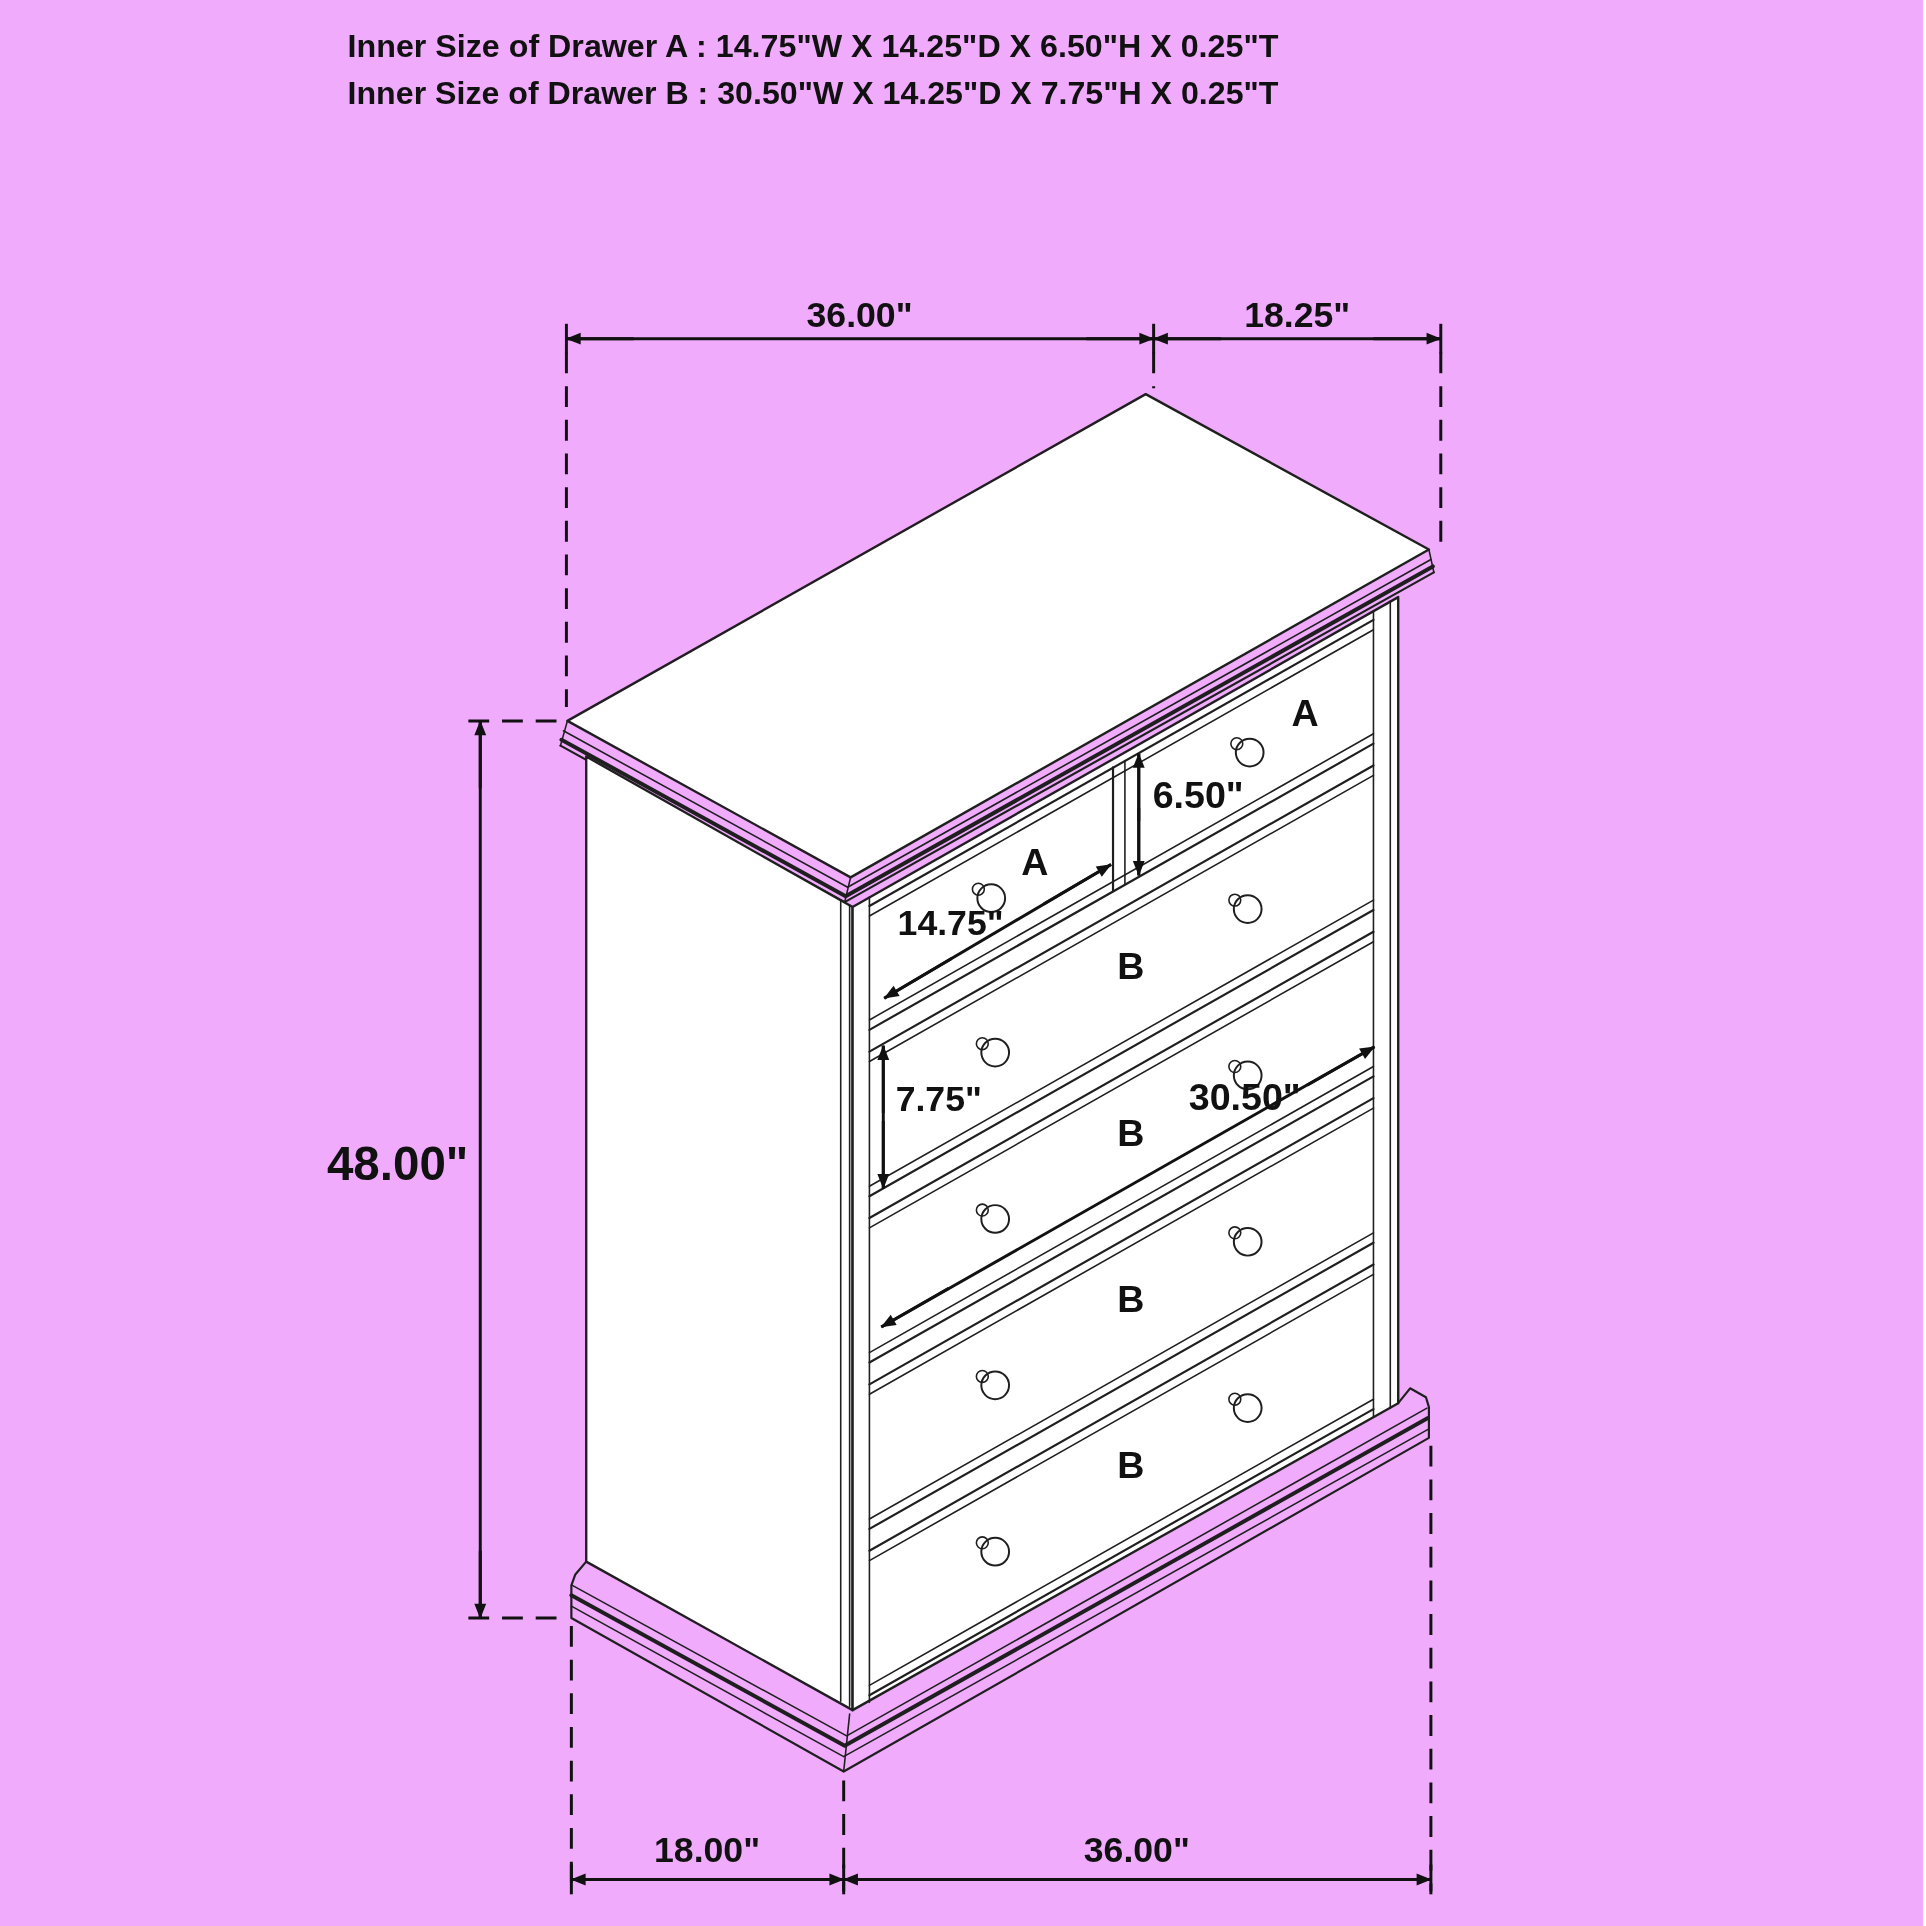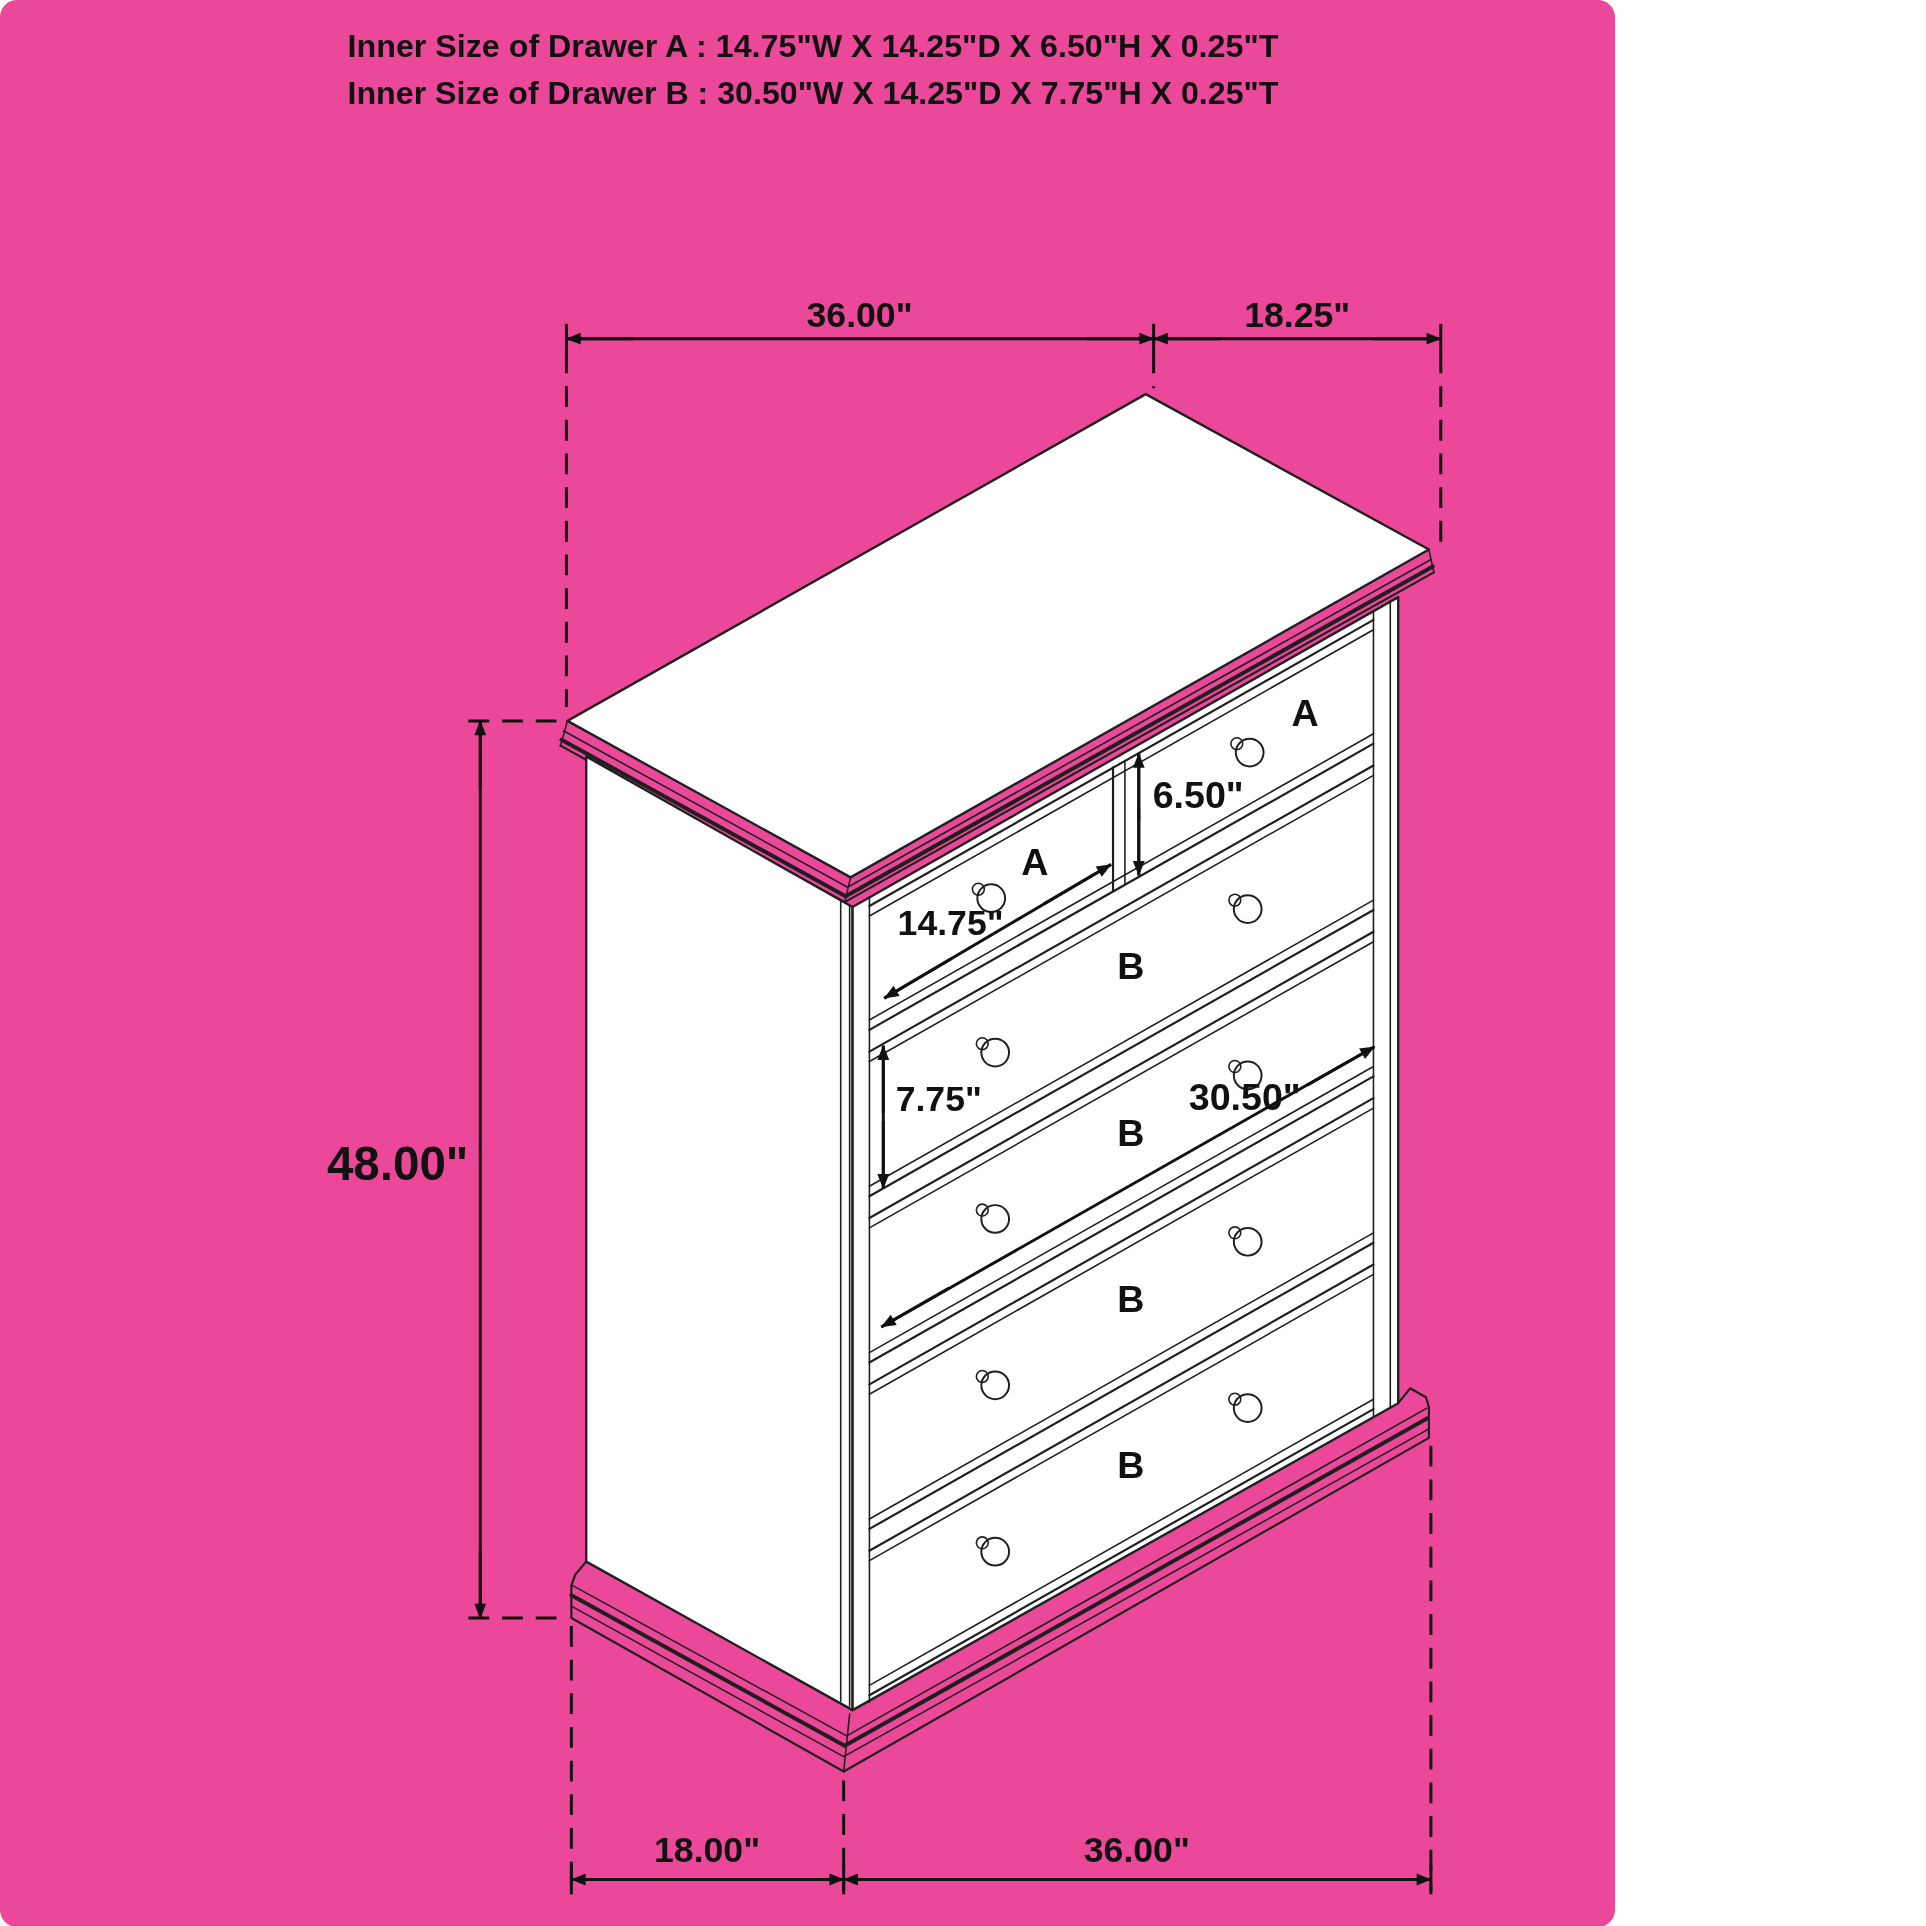--- a/index.html
+++ b/index.html
@@ -1,17 +1,17 @@
 <!DOCTYPE html>
 <html><head>
 <meta charset="utf-8">
 <style>
   html,body{margin:0;padding:0;background:#ffffff;}
-  .stage{position:relative;width:1615px;height:1927px;background:#ec4899;overflow:hidden;
-         font-family:"Liberation Sans", sans-serif;border-radius:17px;}
+  .stage{position:relative;width:1923px;height:1927px;background:#f0abfc;overflow:hidden;
+         font-family:"Liberation Sans", sans-serif;}
   svg{position:absolute;left:0;top:0;}
   .ln{stroke:#1f1f1f;fill:none;stroke-width:2;stroke-linecap:round;stroke-linejoin:round;}
   .thin{stroke-width:1.6;}
   .mid{stroke-width:2.2;}
   .heavy{stroke-width:4;}
   .dim{stroke:#111;stroke-width:3;fill:none;}
   .dash{stroke:#111;stroke-width:3;fill:none;stroke-dasharray:21 13;}
   .tick{stroke:#111;stroke-width:3;}
   .face{fill:#ffffff;stroke:#1f1f1f;stroke-width:2.4;stroke-linejoin:round;}
   text{font-family:"Liberation Sans", sans-serif;fill:#111;}

